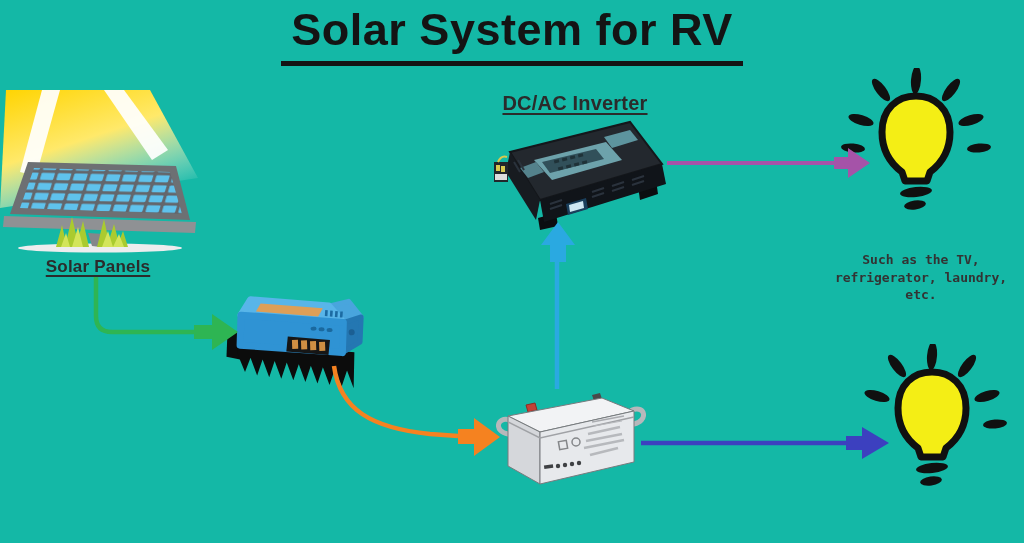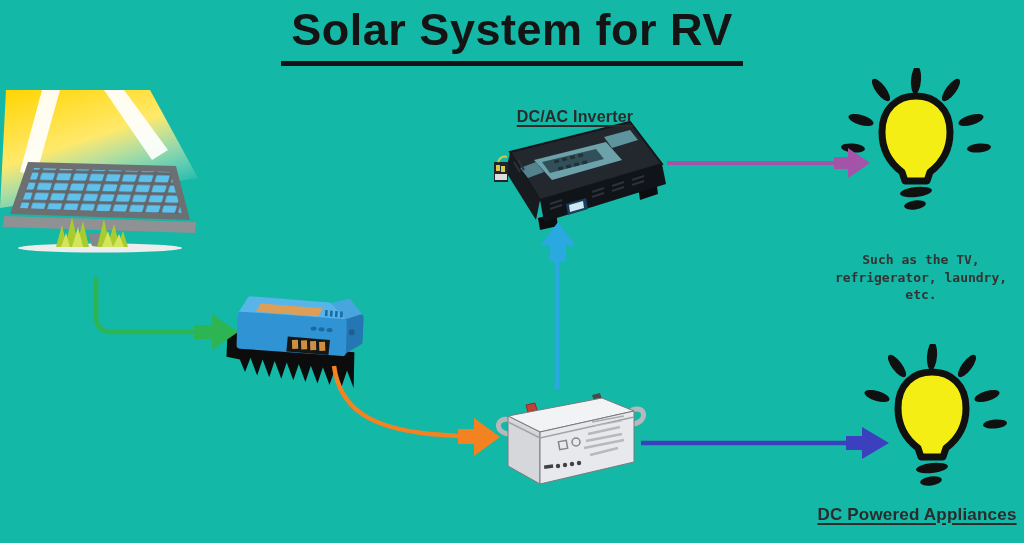--- a/index.html
+++ b/index.html
@@ -11,21 +11,21 @@
   #title-wrap{top:0;left:0;width:1024px;text-align:center;}
   #title{
     display:inline-block;margin:2px 0 0 0;font-size:45px;font-weight:bold;color:#141414;
     border-bottom:5px solid #141414;padding:0 10px 3px 10px;letter-spacing:0.5px;line-height:1.25;
   }
   .node-label{
     font-weight:bold;text-align:center;color:#2b2b2b;
     text-decoration:underline;text-decoration-thickness:2px;text-underline-offset:3px;
     letter-spacing:0.2px;white-space:nowrap;
   }
-  .fs17{font-size:17px;} .fs16{font-size:16px;margin-top:16px;}
+  .fs17{font-size:17px;} .fs16{font-size:20px;}
   #inverter-label{top:92px;left:480px;width:190px;}
   #solar-panels-label{top:257px;left:18px;width:160px;}
   #controller-label{top:270px;left:220px;width:196px;}
   #batteries-label{top:485px;left:478px;width:160px;}
   #ac-appliances-label{top:228px;left:818px;width:206px;}
   #dc-appliances-label{top:505px;left:810px;width:214px;}
   #ac-caption{
     top:251px;left:812px;width:218px;text-align:center;
     font-family:"DejaVu Sans Mono", monospace;font-size:13px;font-weight:bold;
     line-height:1.35;color:#333333;
@@ -228,20 +228,20 @@
       <path d="M 667,163 L 836,163" fill="none" stroke="#a553a8" stroke-width="4"></path>
       <polygon points="834,157 848,157 848,148 870,163 848,178 848,169 834,169" fill="#a553a8"></polygon>
     </g>
     <g>
       <path d="M 641,443 L 848,443" fill="none" stroke="#3c40bf" stroke-width="4.5"></path>
       <polygon points="846,436 862,436 862,427 889,443 862,459 862,450 846,450" fill="#3c40bf"></polygon>
     </g>
   </svg>
 
   <div id="inverter-label" class="abs node-label fs16">DC/AC Inverter</div>
+  <div id="solar-panels-label" class="abs node-label fs17">Solar Panels</div>
   <div id="ac-caption" class="abs">
     <div>Such as the TV,</div>
     <div>refrigerator, laundry,</div>
     <div>etc.</div>
   </div>
-  <div id="dc-appliances-label" class="abs node-label fs17">DC Powered Appliances</div>
 
 </div>
 
 </body></html>

